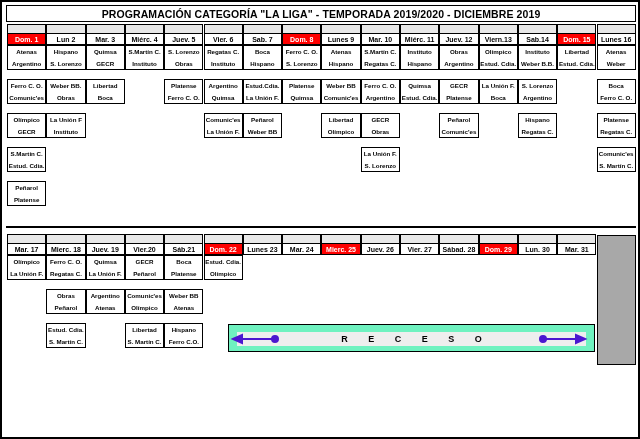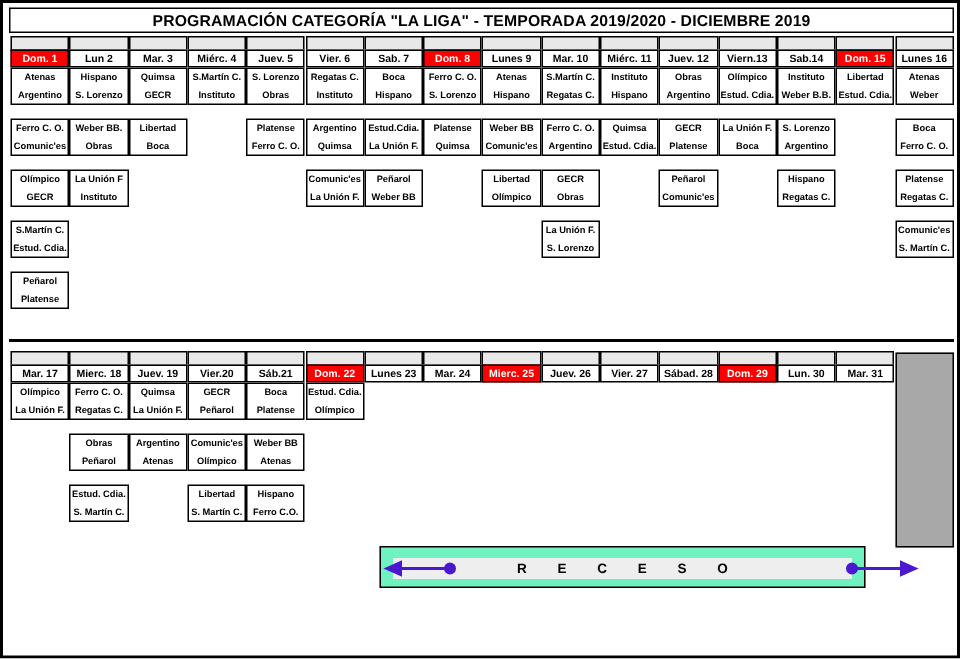--- a/index.html
+++ b/index.html
@@ -367,21 +367,21 @@
         <div>S. Martín C.</div>
       </div>
       <div class="cell match" style="left: 162.2px; top: 321px; width: 39.3px;">
         <div>Hispano</div>
         <div>Ferro C.O.</div>
       </div>
     </div>
 
   <div class="grayblock" style="left:595px;top:233px;width:39px;height:130px;"></div>
 
-  <div class="receso" style="left:251px;top:322px;width:324px;height:28px;margin-top:40px;">
+  <div class="receso" style="left:226px;top:322px;width:367px;height:28px;">
     <div class="receso-inner">
       <span>R E C E S O</span>
     </div>
     <svg class="arrow-svg" width="360" height="28">
       <g stroke="#4b17d0" stroke-width="2" fill="#4b17d0">
         <line x1="10" y1="14" x2="46" y2="14"></line>
         <polygon points="4,14 13,10 13,18"></polygon>
         <circle cx="46" cy="14" r="3"></circle>
         <line x1="314" y1="14" x2="350" y2="14"></line>
         <polygon points="356,14 347,10 347,18"></polygon>

